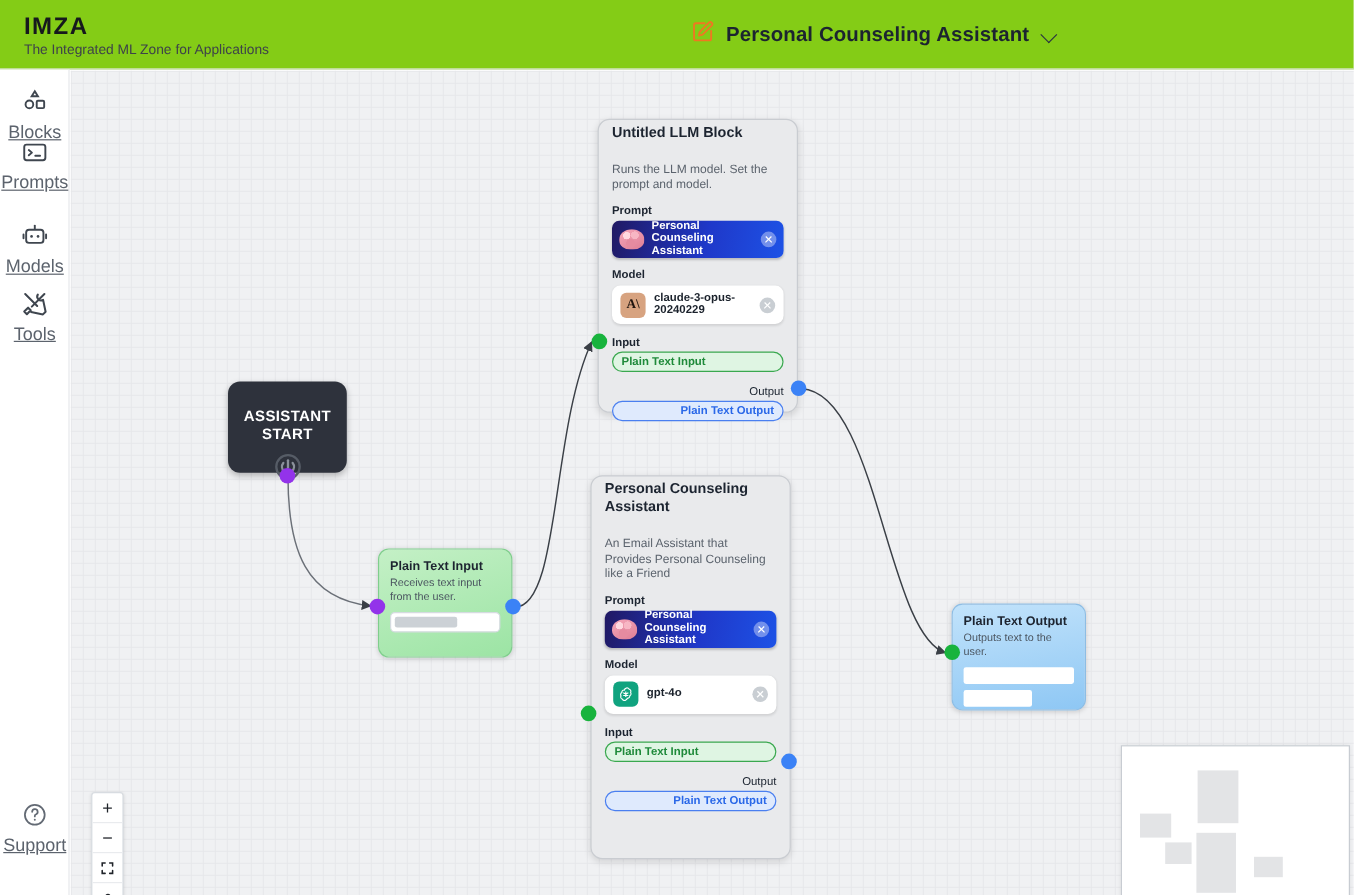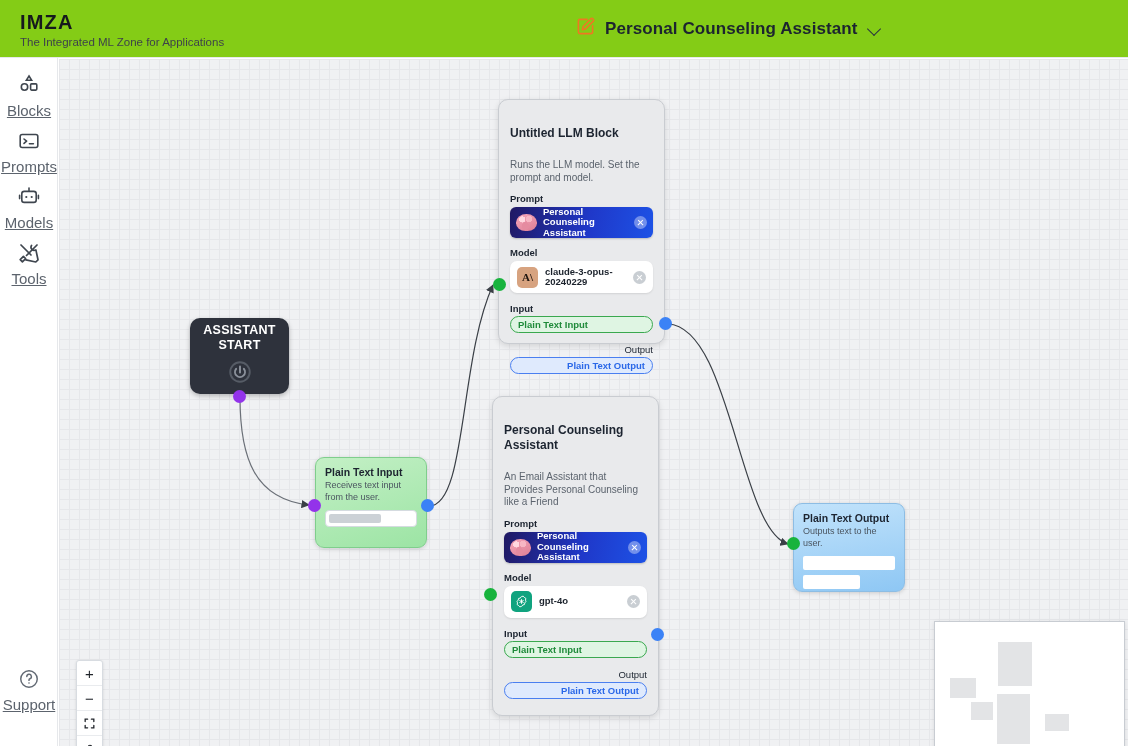--- a/index.html
+++ b/index.html
@@ -54,21 +54,21 @@
     position: absolute; left: 0; width: 58px;
     text-align: center; cursor: pointer;
   }
   .rail-icon {
     height: 26px; display: flex; align-items: center; justify-content: center;
   }
   .rail-label {
     font-size: 15px; color: #5c636d; margin-top: 4px; text-decoration: underline;
   }
   #rail-blocks   { top: 14px; }
-  #rail-prompts  { top: 70px; }
+  #rail-prompts  { top: 56px; }
   #rail-models   { top: 126px; }
   #rail-tools    { top: 182px; }
   #rail-support  { top: 608px; }
 
   
   #canvas {
     position: absolute; left: 59px; top: 59px;
     width: 1069px; height: 687px;
     background-color: #f0f1f3;
     background-image:
@@ -81,21 +81,21 @@
 
   
   .node { position: absolute; }
 
   
   #node-start {
     left: 131px; top: 259px; width: 99px; height: 76px;
     background: #2e323c; border-radius: 10px;
     box-shadow: 0 2px 5px rgba(0,0,0,.25);
     display: flex; flex-direction: column; align-items: center;
-    padding-top: 5px; cursor: pointer;
+    padding-top: 22px; cursor: pointer;
   }
   #start-label {
     color: #ffffff; font-size: 12.5px; font-weight: bold;
     text-align: center; line-height: 15px; letter-spacing: .3px;
   }
   #start-power { margin-top: 6px; }
 
   
   #node-input {
     left: 256px; top: 398px; width: 112px; height: 91px;
@@ -125,21 +125,21 @@
   .out-bar {
     background: #ffffff; height: 14px; border-radius: 2px; margin-top: 7px;
   }
   .out-bar.short { width: 62%; margin-top: 5px; }
 
   
   .card {
     background: #e9eaec;
     border: 1px solid #c9ccd1; border-radius: 10px;
     box-shadow: 0 2px 6px rgba(0,0,0,.13);
-    padding: 26px 11px 12px 11px;
+    padding: 3px 11px 12px 11px;
   }
   #node-llm  { left: 439px; top: 40px;  width: 167px; height: 245px; }
   #node-pca  { left: 433px; top: 337px; width: 167px; height: 320px; }
   .card-title { font-size: 12px; font-weight: bold; color: #1c2430; line-height: 15px; }
   .card-desc  { font-size: 10px; color: #5b636d; line-height: 12.5px; margin-top: 18px; }
   .field-label {
     font-size: 9.5px; font-weight: bold; color: #1c2430; margin-top: 9px; margin-bottom: 3px;
   }
 
   

